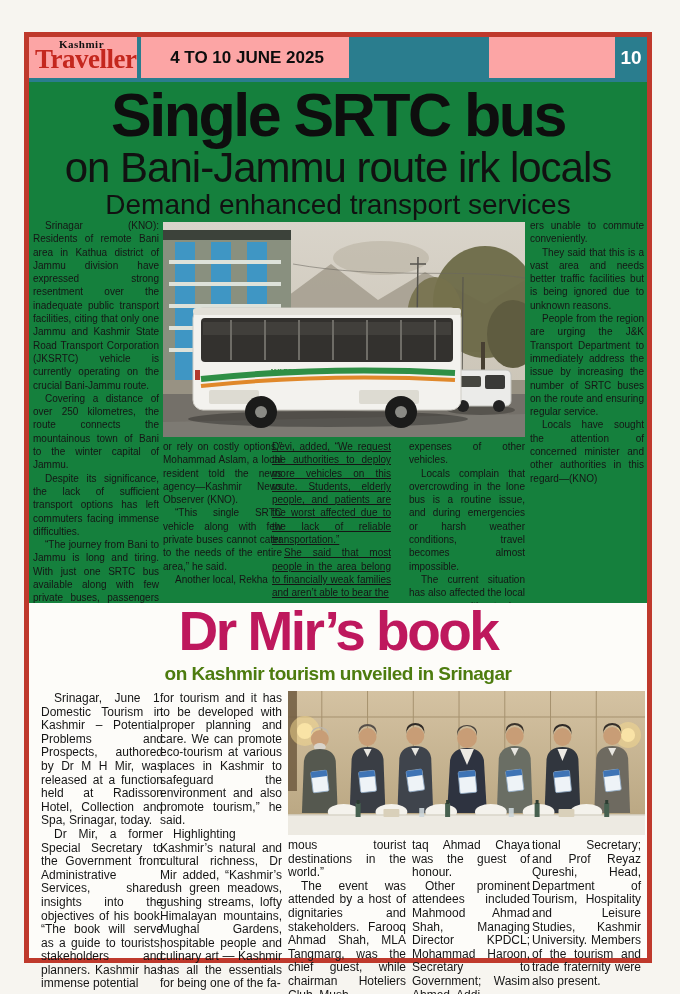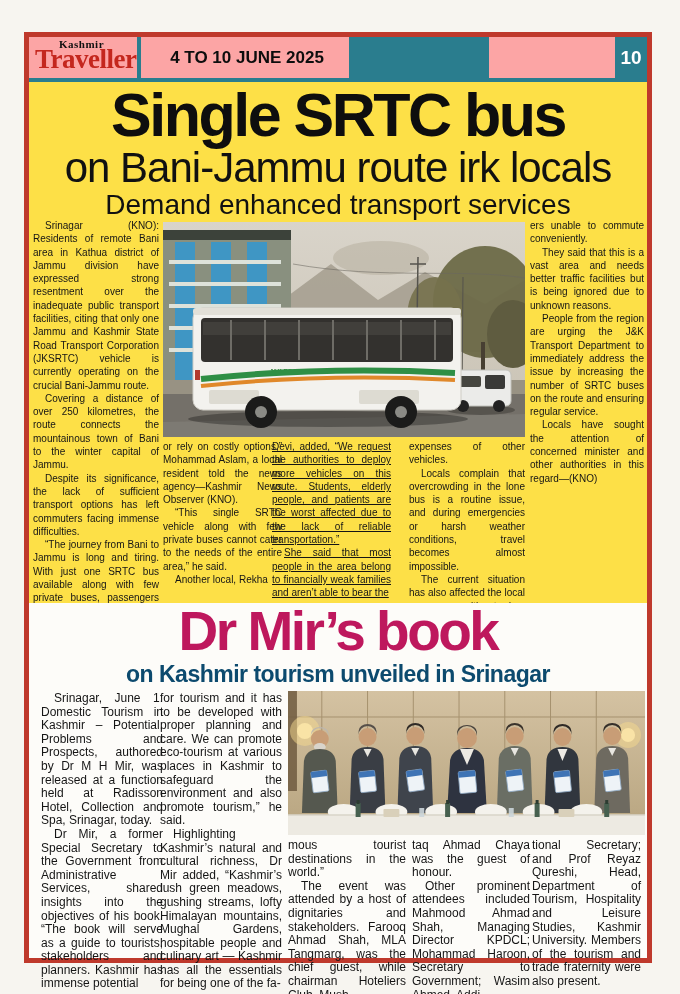--- a/index.html
+++ b/index.html
@@ -15,39 +15,39 @@
   }
   
   .hdr{position:absolute;left:0;top:0;width:618px;height:45px;background:#fca5a5;border-bottom:4px solid #2a7d8e;box-sizing:border-box;}
   .masthead{position:absolute;left:0;top:0;width:112px;height:41px;border-right:4px solid #2a7d8e;box-sizing:border-box;text-align:left;overflow:hidden;}
   .mk{display:block;font:bold 11px "Liberation Serif", serif;letter-spacing:.5px;margin:1px 0 0 30px;color:#111;}
   .mt{display:block;font:bold 27px "Liberation Serif", serif;color:#c4271e;margin:-6px 0 0 6px;letter-spacing:-.5px;}
   .hdate{position:absolute;left:116px;top:0;width:204px;height:41px;line-height:41px;text-align:center;font-weight:bold;font-size:17px;color:#0d0d0d;}
   .hteal{position:absolute;left:320px;top:0;width:140px;height:41px;background:#2a7d8e;}
   .hpage{position:absolute;left:586px;top:0;width:32px;height:41px;background:#2a7d8e;color:#fff;font-weight:bold;font-size:19px;text-align:center;line-height:41px;}
   
-  .article1{position:absolute;left:0;top:45px;width:618px;height:521px;background:#fde047;}
+  .article1{position:absolute;left:0;top:45px;width:618px;height:521px;background:#15803d;}
   .article1 h1{margin:2px 0 0 0;text-align:center;font-size:61px;line-height:62px;font-weight:bold;letter-spacing:-2.5px;color:#0e0e0e;}
   .article1 h2{margin:0;text-align:center;font-size:42px;line-height:44px;font-weight:normal;letter-spacing:-1px;color:#111;}
   .article1 h3{margin:0;text-align:center;font-size:28px;line-height:30px;font-weight:normal;color:#111;}
   .bt{font-size:10px;line-height:13.3px;text-align:justify;position:absolute;box-sizing:border-box;}
   .bt p{margin:0;text-indent:12px;}
   .bt p.cont{text-indent:0;}
   .a1c1{left:4px;top:137px;width:126px;height:382px;}
   .a1c2{left:134px;top:358px;width:119px;height:160px;}
   .a1c3{left:243px;top:358px;width:119px;height:160px;text-decoration:underline;}
   .a1c4{left:380px;top:358px;width:116px;height:160px;}
   .a1c5{left:501px;top:137px;width:114px;height:382px;}
   figure{margin:0;position:absolute;overflow:hidden;}
   .photo1{left:134px;top:140px;width:362px;height:215px;}
   .photo1 svg,.photo2 svg{display:block;width:100%;height:100%;}
   
   .article2{position:absolute;left:0;top:566px;width:618px;height:355px;background:#fdfcf9;}
   .article2 h1{margin:0;text-align:center;font-size:55px;line-height:56px;font-weight:bold;letter-spacing:-2.5px;color:#be185d;}
-  .article2 h2{margin:0;text-align:center;font-size:23px;line-height:30px;font-weight:bold;letter-spacing:-.5px;color:#0c4a6e;}
+  .article2 h2{margin:0;text-align:center;font-size:19px;line-height:30px;font-weight:bold;letter-spacing:-.5px;color:#4d7c0f;}
   .bt2{font-size:12px;line-height:13.6px;text-align:justify;position:absolute;box-sizing:border-box;}
   .bt2 p{margin:0;text-indent:13px;}
   .bt2 p.cont{text-indent:0;}
   .a2c1{left:12px;top:89px;width:122px;height:262px;}
   .a2c2{left:131px;top:89px;width:122px;height:262px;}
   .a2c3{left:259px;top:236px;width:118px;height:116px;}
   .a2c4{left:383px;top:236px;width:118px;height:116px;}
   .a2c5{left:503px;top:236px;width:109px;height:116px;}
   .photo2{left:259px;top:88px;width:357px;height:144px;}
 </style>

